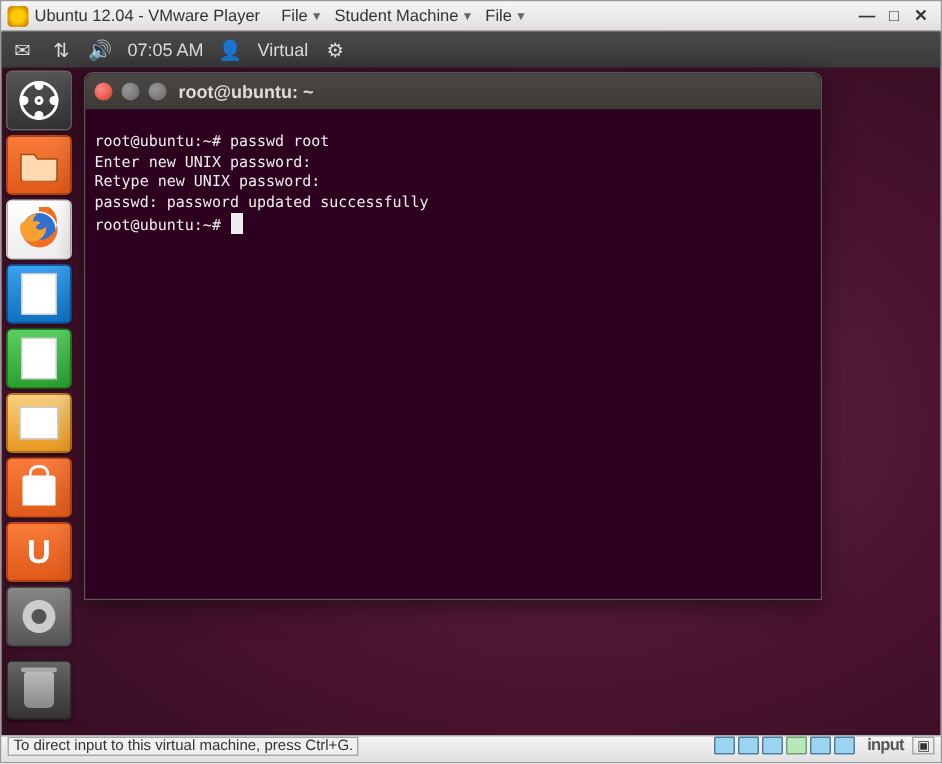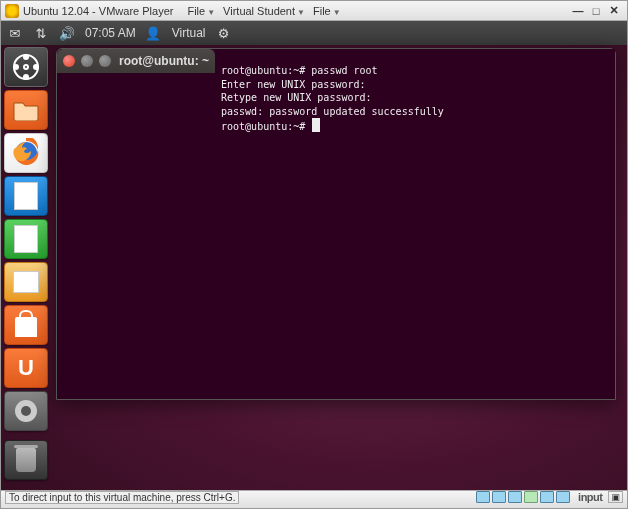--- a/index.html
+++ b/index.html
@@ -4,21 +4,21 @@
 <style>
   * { box-sizing: border-box; margin: 0; padding: 0; }
   body { font-family: Arial, sans-serif; width: 628px; height: 509px; overflow: hidden; background: #fff; }
   
   .outer-border { border: 1px solid #999; width: 628px; height: 509px; }
   
   
   .vmware-titlebar { height: 20px; background: linear-gradient(#f5f5f5,#e0e0e0); display: flex; align-items: center; padding: 0 4px; font-size: 11px; color: #333; border-bottom: 1px solid #aaa; }
   .vmware-icon { width: 14px; height: 14px; background: radial-gradient(circle,#fc0 40%,#c80 80%); border-radius: 3px; margin-right: 4px; }
   .vm-title { font-weight: normal; margin-right: 10px; }
-  .vm-menu-item { margin: 0 4px; cursor: pointer; display: flex; align-items: flex-end; }
+  .vm-menu-item { margin: 0 4px; cursor: pointer; display: flex; align-items: center; }
   .vm-menu-item .arrow { font-size: 8px; margin-left: 2px; color: #666; }
   .vm-spacer { flex: 1; }
   .win-btn { width: 18px; height: 14px; display: inline-flex; align-items: center; justify-content: center; font-size: 11px; font-weight: bold; cursor: pointer; color: #333; }
   
   
   .ubuntu-desktop { height: 469px; background: radial-gradient(ellipse 600px 400px at 60% 55%, #6a2c4a 0%, #4a1330 45%, #2a0a1a 100%); position: relative; overflow: hidden; }
   
   
   .ubuntu-panel { height: 24px; background: linear-gradient(#4a4a4a,#3a3a3a); display: flex; align-items: center; color: #ddd; font-size: 12px; padding: 0 6px; }
   .panel-left { flex: 1; display: flex; align-items: center; }
@@ -50,21 +50,21 @@
   .impress-icon { width:26px; height:22px; background:#fff; border:1px solid rgba(0,0,0,0.2); position:relative; }
   .impress-icon::after { content:""; position:absolute; left:3px; right:3px; top:3px; height:8px; background:currentColor; opacity:0.4; }
   .bag-icon { width:22px; height:20px; background:#fff; border-radius:2px 2px 0 0; position:relative; margin-top:4px; }
   .bag-icon::before { content:""; position:absolute; width:10px; height:6px; border:2px solid #fff; border-bottom:none; border-radius:6px 6px 0 0; top:-7px; left:4px; }
   .gear-icon { width:22px; height:22px; border-radius:50%; background:#ccc; position:relative; }
   .gear-icon::after{ content:""; position:absolute; inset:6px; background:#555; border-radius:50%; }
   .trash-icon { width:20px; height:24px; background:linear-gradient(#bbb,#888); border-radius:2px 2px 4px 4px; position:relative; }
   .trash-icon::before { content:""; position:absolute; height:3px; left:-2px; right:-2px; top:-3px; background:#aaa; border-radius:2px; }
   
   
-  .terminal-window { position: absolute; left: 55px; top: 27px; width: 560px; height: 352px; background: #2c001e; border: 1px solid #555; border-radius: 6px 6px 0 0; box-shadow: 0 4px 20px rgba(0,0,0,0.5); display: flex; }
+  .terminal-window { position: absolute; left: 55px; top: 27px; width: 492px; height: 352px; background: #2c001e; border: 1px solid #555; border-radius: 6px 6px 0 0; box-shadow: 0 4px 20px rgba(0,0,0,0.5); display: flex; flex-direction: column; }
   .term-titlebar { height: 24px; background: linear-gradient(#4a4744,#3c3936); border-radius: 6px 6px 0 0; display: flex; align-items: center; padding: 0 6px; color: #ddd; font-size: 12px; }
   .term-btns { display: flex; gap: 6px; margin-right: 8px; }
   .term-btn { width: 12px; height: 12px; border-radius: 50%; }
   .tb-close { background: radial-gradient(circle at 35% 35%, #f88,#d44020); }
   .tb-min { background: radial-gradient(circle at 35% 35%, #999,#666); }
   .tb-max { background: radial-gradient(circle at 35% 35%, #999,#666); }
   .term-title { font-weight: bold; }
   .term-body { flex: 1; background: #2c001e; color: #eee; font-family: "DejaVu Sans Mono","Courier New",monospace; font-size: 10px; padding: 4px 6px; white-space: pre; overflow: hidden; }
   .term-line { line-height: 1.35; }
   .cursor { display:inline-block; width:8px; height:14px; background:#eee; vertical-align: text-bottom; margin-left:1px; }
@@ -84,21 +84,21 @@
 <div class="outer-border">
 
   <div class="vmware-titlebar">
     <div class="vmware-icon"></div>
     <span class="vm-title">Ubuntu 12.04 - VMware Player</span>
     <span class="vm-menu-item">
         <span>File</span>
         <span class="arrow">▼</span>
       </span>
     <span class="vm-menu-item">
-        <span>Virtual Student</span>
+        <span>Student Machine</span>
         <span class="arrow">▼</span>
       </span>
     <span class="vm-menu-item">
         <span>File</span>
         <span class="arrow">▼</span>
       </span>
     <span class="vm-spacer"></span>
     <span class="win-btn">—</span>
     <span class="win-btn">□</span>
     <span class="win-btn">✕</span>

